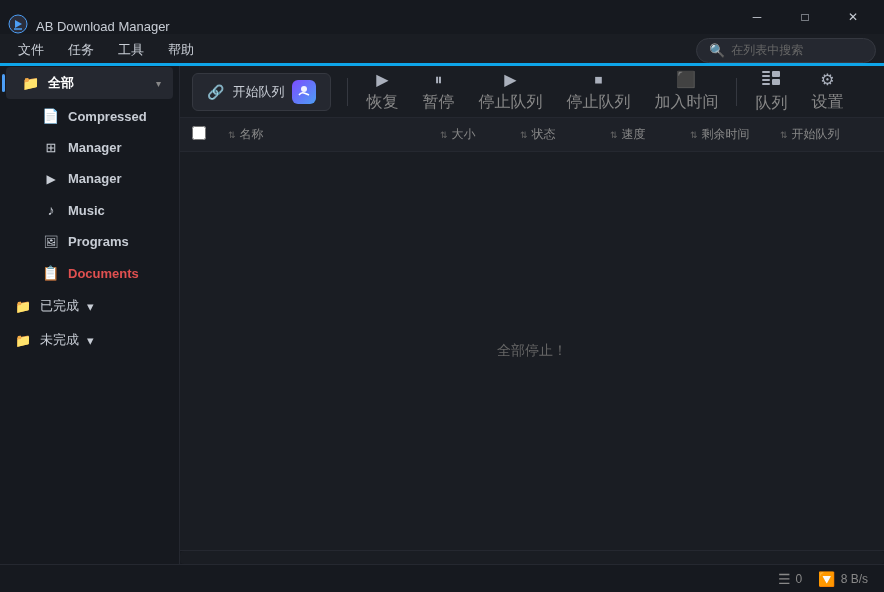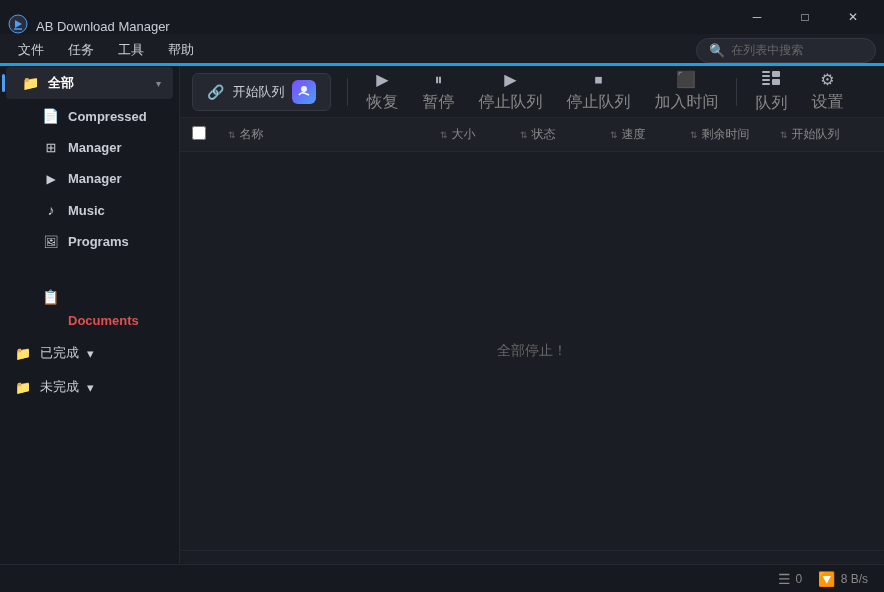--- a/index.html
+++ b/index.html
@@ -381,21 +381,21 @@
     <div class="sidebar-item sidebar-sub-item">
       <span class="item-icon">♪</span>
       <span class="item-label">Music</span>
     </div>
     <div class="sidebar-item sidebar-sub-item">
       <span class="item-icon" style="font-size:12px;">🖼</span>
       <span class="item-label">Programs</span>
     </div>
     <div class="sidebar-item sidebar-sub-item">
       <span class="item-icon">📋</span>
-      <span class="item-label" style="color:#e05050;margin-top:48px;">Documents</span>
+      <span class="item-label" style="color:#e05050;">Documents</span>
     </div>
 
     <div class="sidebar-group-header">
       <span class="item-icon">📁</span>
       <span class="item-label">已完成</span>
       <span class="arrow">▾</span>
     </div>
 
     <div class="sidebar-group-header">
       <span class="item-icon">📁</span>

